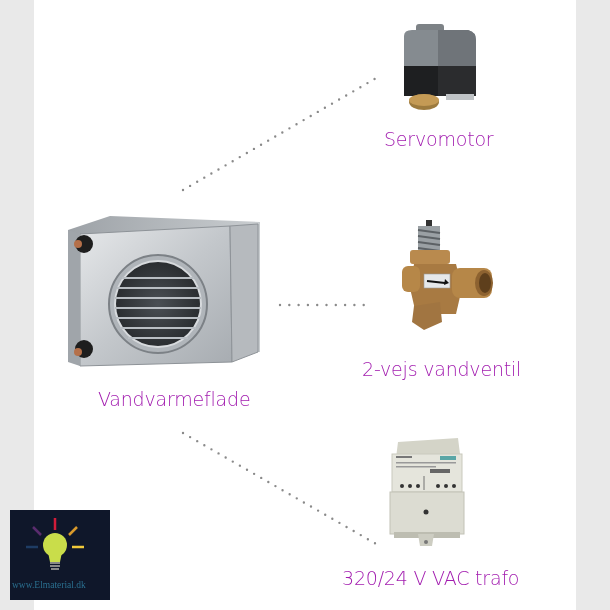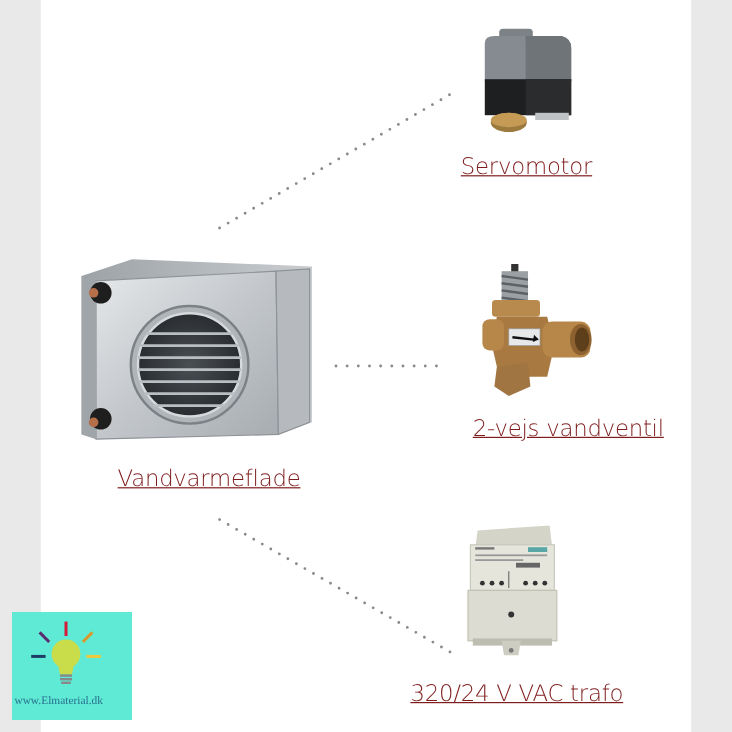--- a/index.html
+++ b/index.html
@@ -6,30 +6,29 @@
   body {
     width: 610px; height: 610px; position: relative; overflow: hidden;
     background: #e9e9e9;
     font-family: "DejaVu Sans", sans-serif;
   }
   .panel {
     position: absolute; left: 34px; top: 0; width: 542px; height: 610px;
     background: #ffffff;
   }
   .label {
-    position: absolute; color: #7f1d1d; font-size: 19px; font-weight: 300;
+    position: absolute; color: #a21caf; font-size: 19px; font-weight: 300;
     white-space: nowrap; letter-spacing: -0.2px;
     font-family: "DejaVu Sans", sans-serif;
-    text-decoration: underline;
   }
   svg.lines { position: absolute; left: 0; top: 0; }
   .product { position: absolute; }
   .logo {
     position: absolute; left: 10px; top: 510px; width: 100px; height: 90px;
-    background: #5eead4;
+    background: #0f172a;
   }
   .logo-text {
     position: absolute; left: 2px; top: 70px; font-size: 9.5px; color: #2a6f8f;
     font-family: "Liberation Serif", serif; white-space: nowrap;
   }
 </style>
 </head>
 <body>
 
 <div class="panel"></div>
@@ -109,21 +108,21 @@
     <rect x="2" y="48" width="18" height="26" rx="6" fill="#b68748"></rect>
     <rect x="52" y="50" width="40" height="30" rx="8" fill="#b68748"></rect>
     <ellipse cx="84" cy="65" rx="9" ry="13" fill="#8d6230"></ellipse>
     <ellipse cx="85" cy="65" rx="6" ry="10" fill="#5e3f1c"></ellipse>
     <rect x="24" y="56" width="26" height="14" fill="#e6e8ea" stroke="#999" stroke-width="0.6"></rect>
     <line x1="27" y1="63" x2="45" y2="65" stroke="#111" stroke-width="2"></line>
     <polygon points="45,61 49,65 44,67" fill="#111"></polygon>
     <path d="M14 88 L40 84 L42 104 L24 112 L12 104 Z" fill="#a17541"></path>
   </svg>
 </div>
-<div class="label" style="left:362px; top:346px;margin-left:32px;">2-vejs vandventil</div>
+<div class="label" style="left:362px; top:358px;">2-vejs vandventil</div>
 
 <div class="product" style="left:388px; top:436px;">
   <svg width="80" height="116" viewBox="0 0 80 116">
     <polygon points="10,6 70,2 72,18 8,22" fill="#d4d4c8"></polygon>
     <rect x="4" y="18" width="70" height="38" fill="#e5e5dc" stroke="#c9c9bd" stroke-width="1"></rect>
     <rect x="8" y="20" width="16" height="2" fill="#777"></rect>
     <rect x="52" y="20" width="16" height="4" fill="#5aa6a6"></rect>
     <rect x="8" y="26" width="60" height="1.5" fill="#999"></rect>
     <rect x="8" y="30" width="40" height="1.5" fill="#999"></rect>
     <rect x="42" y="33" width="20" height="4" fill="#666"></rect>

